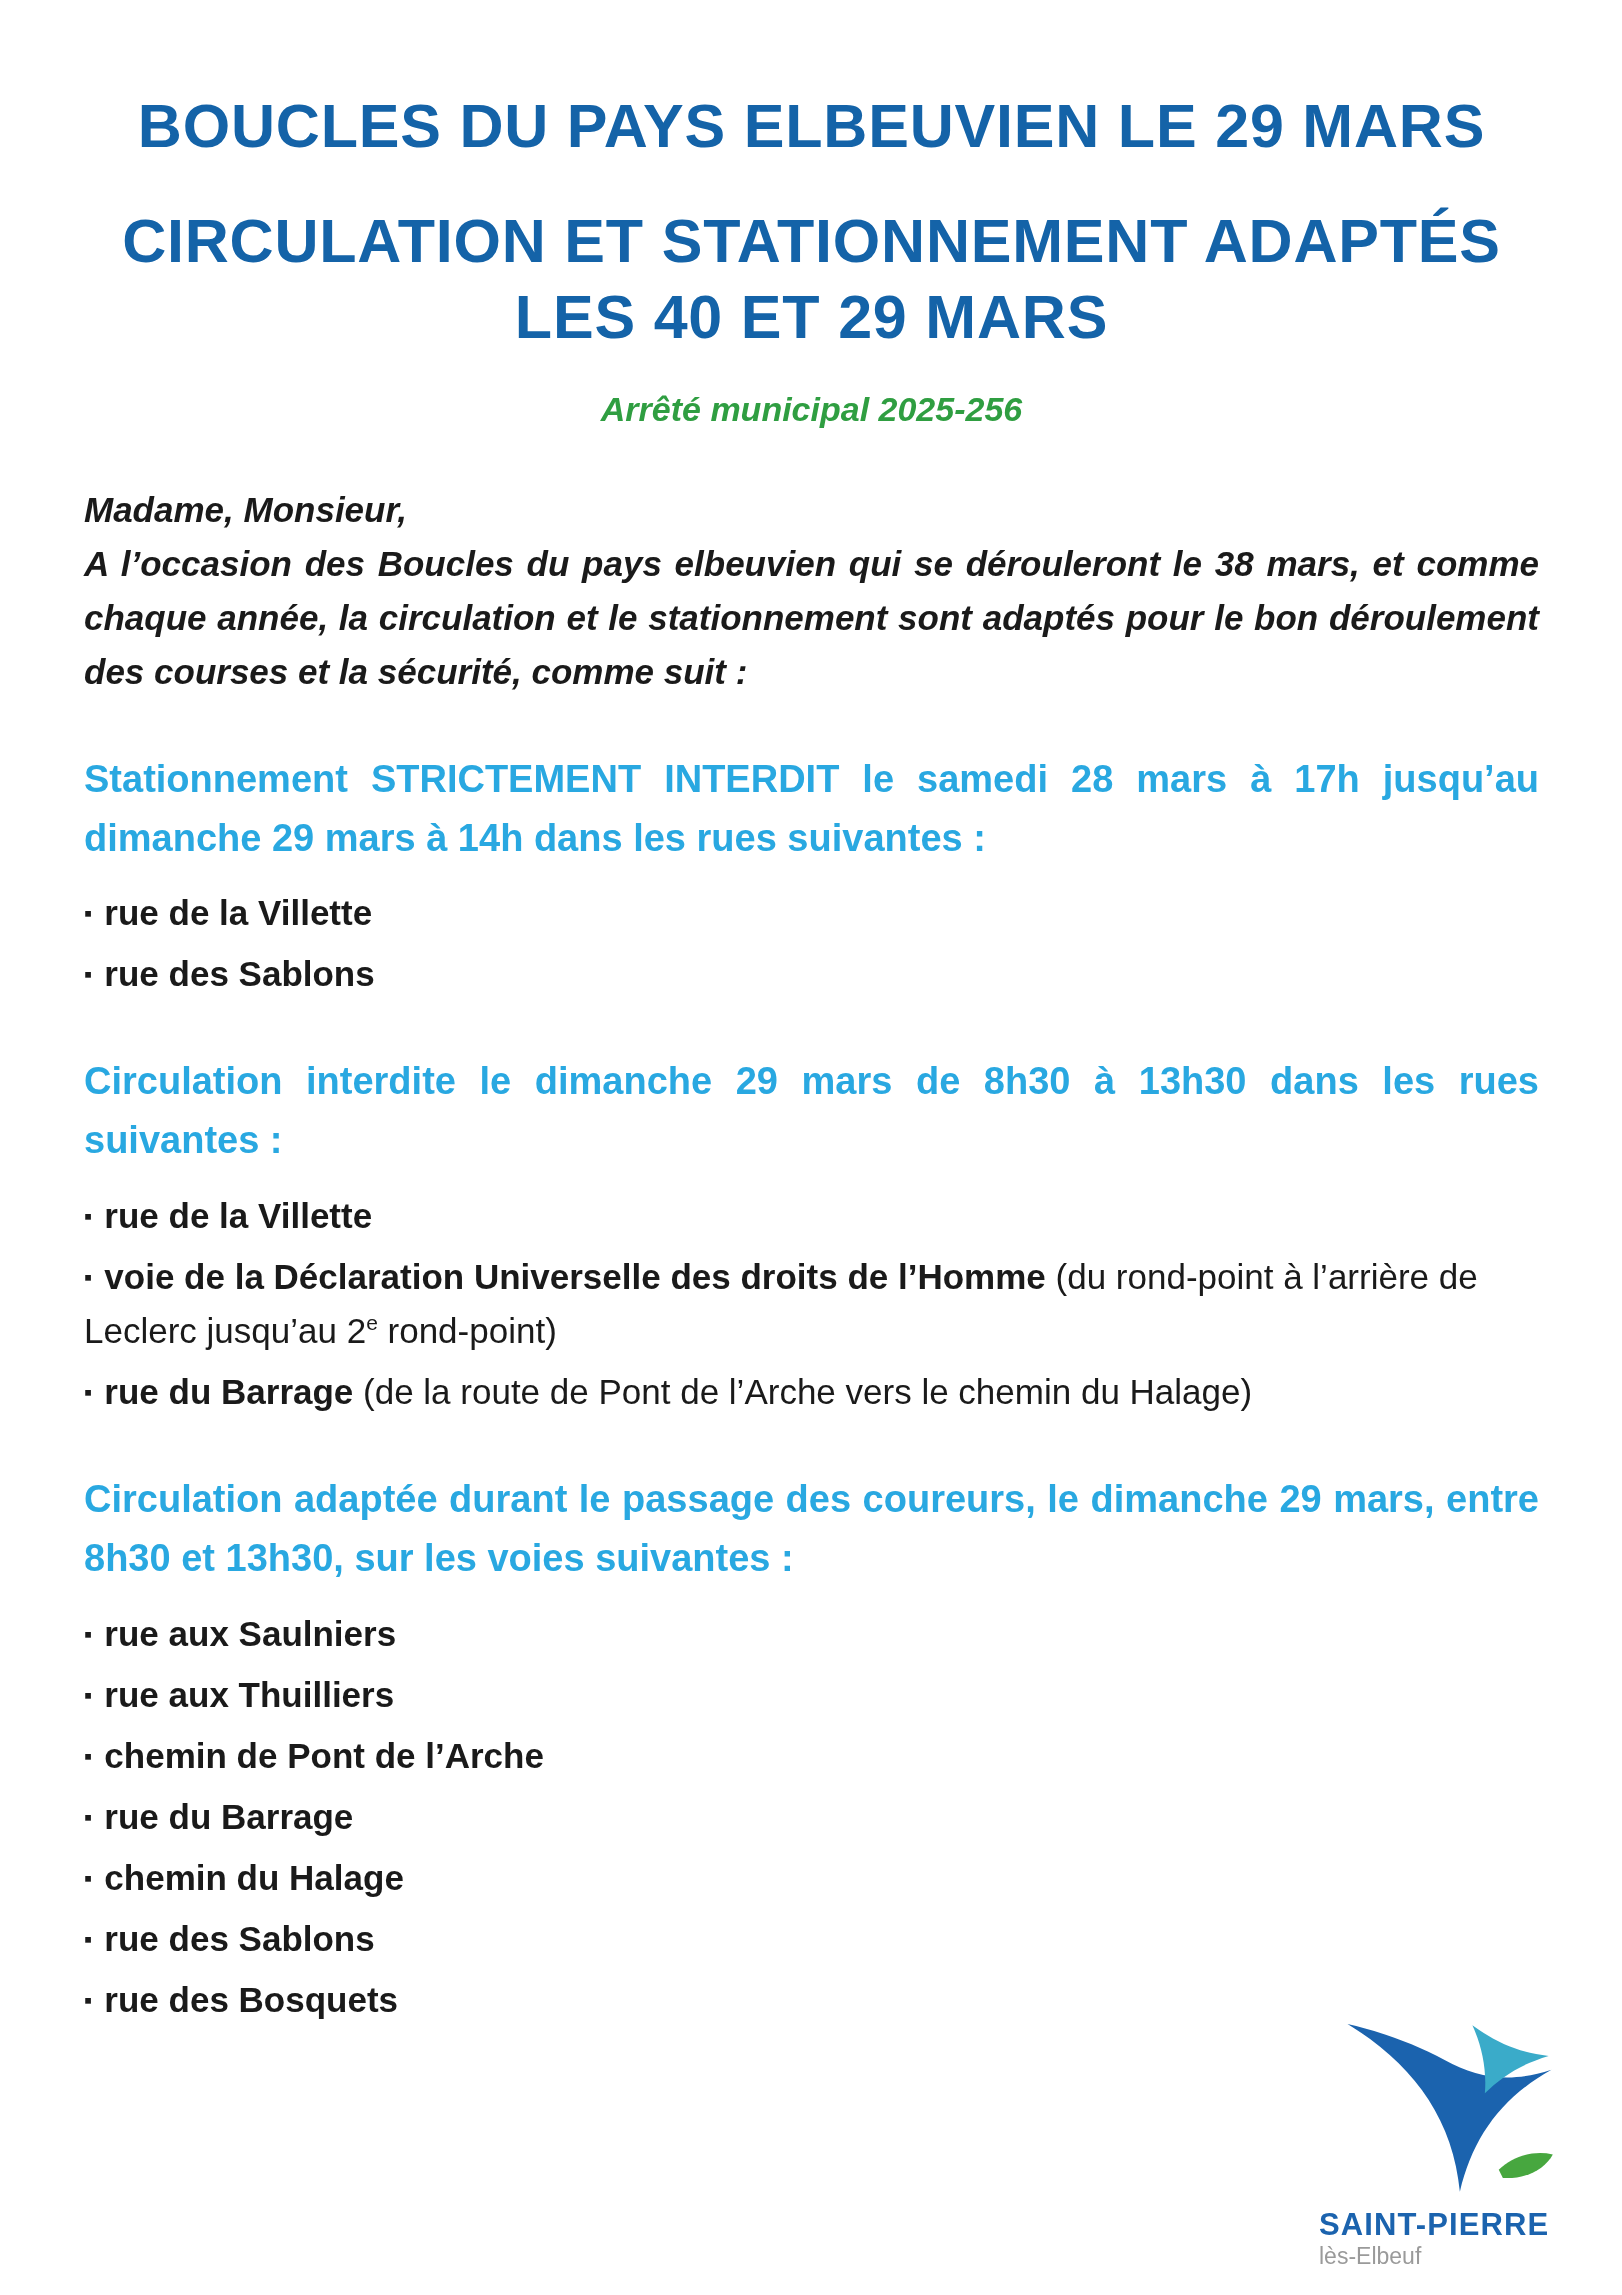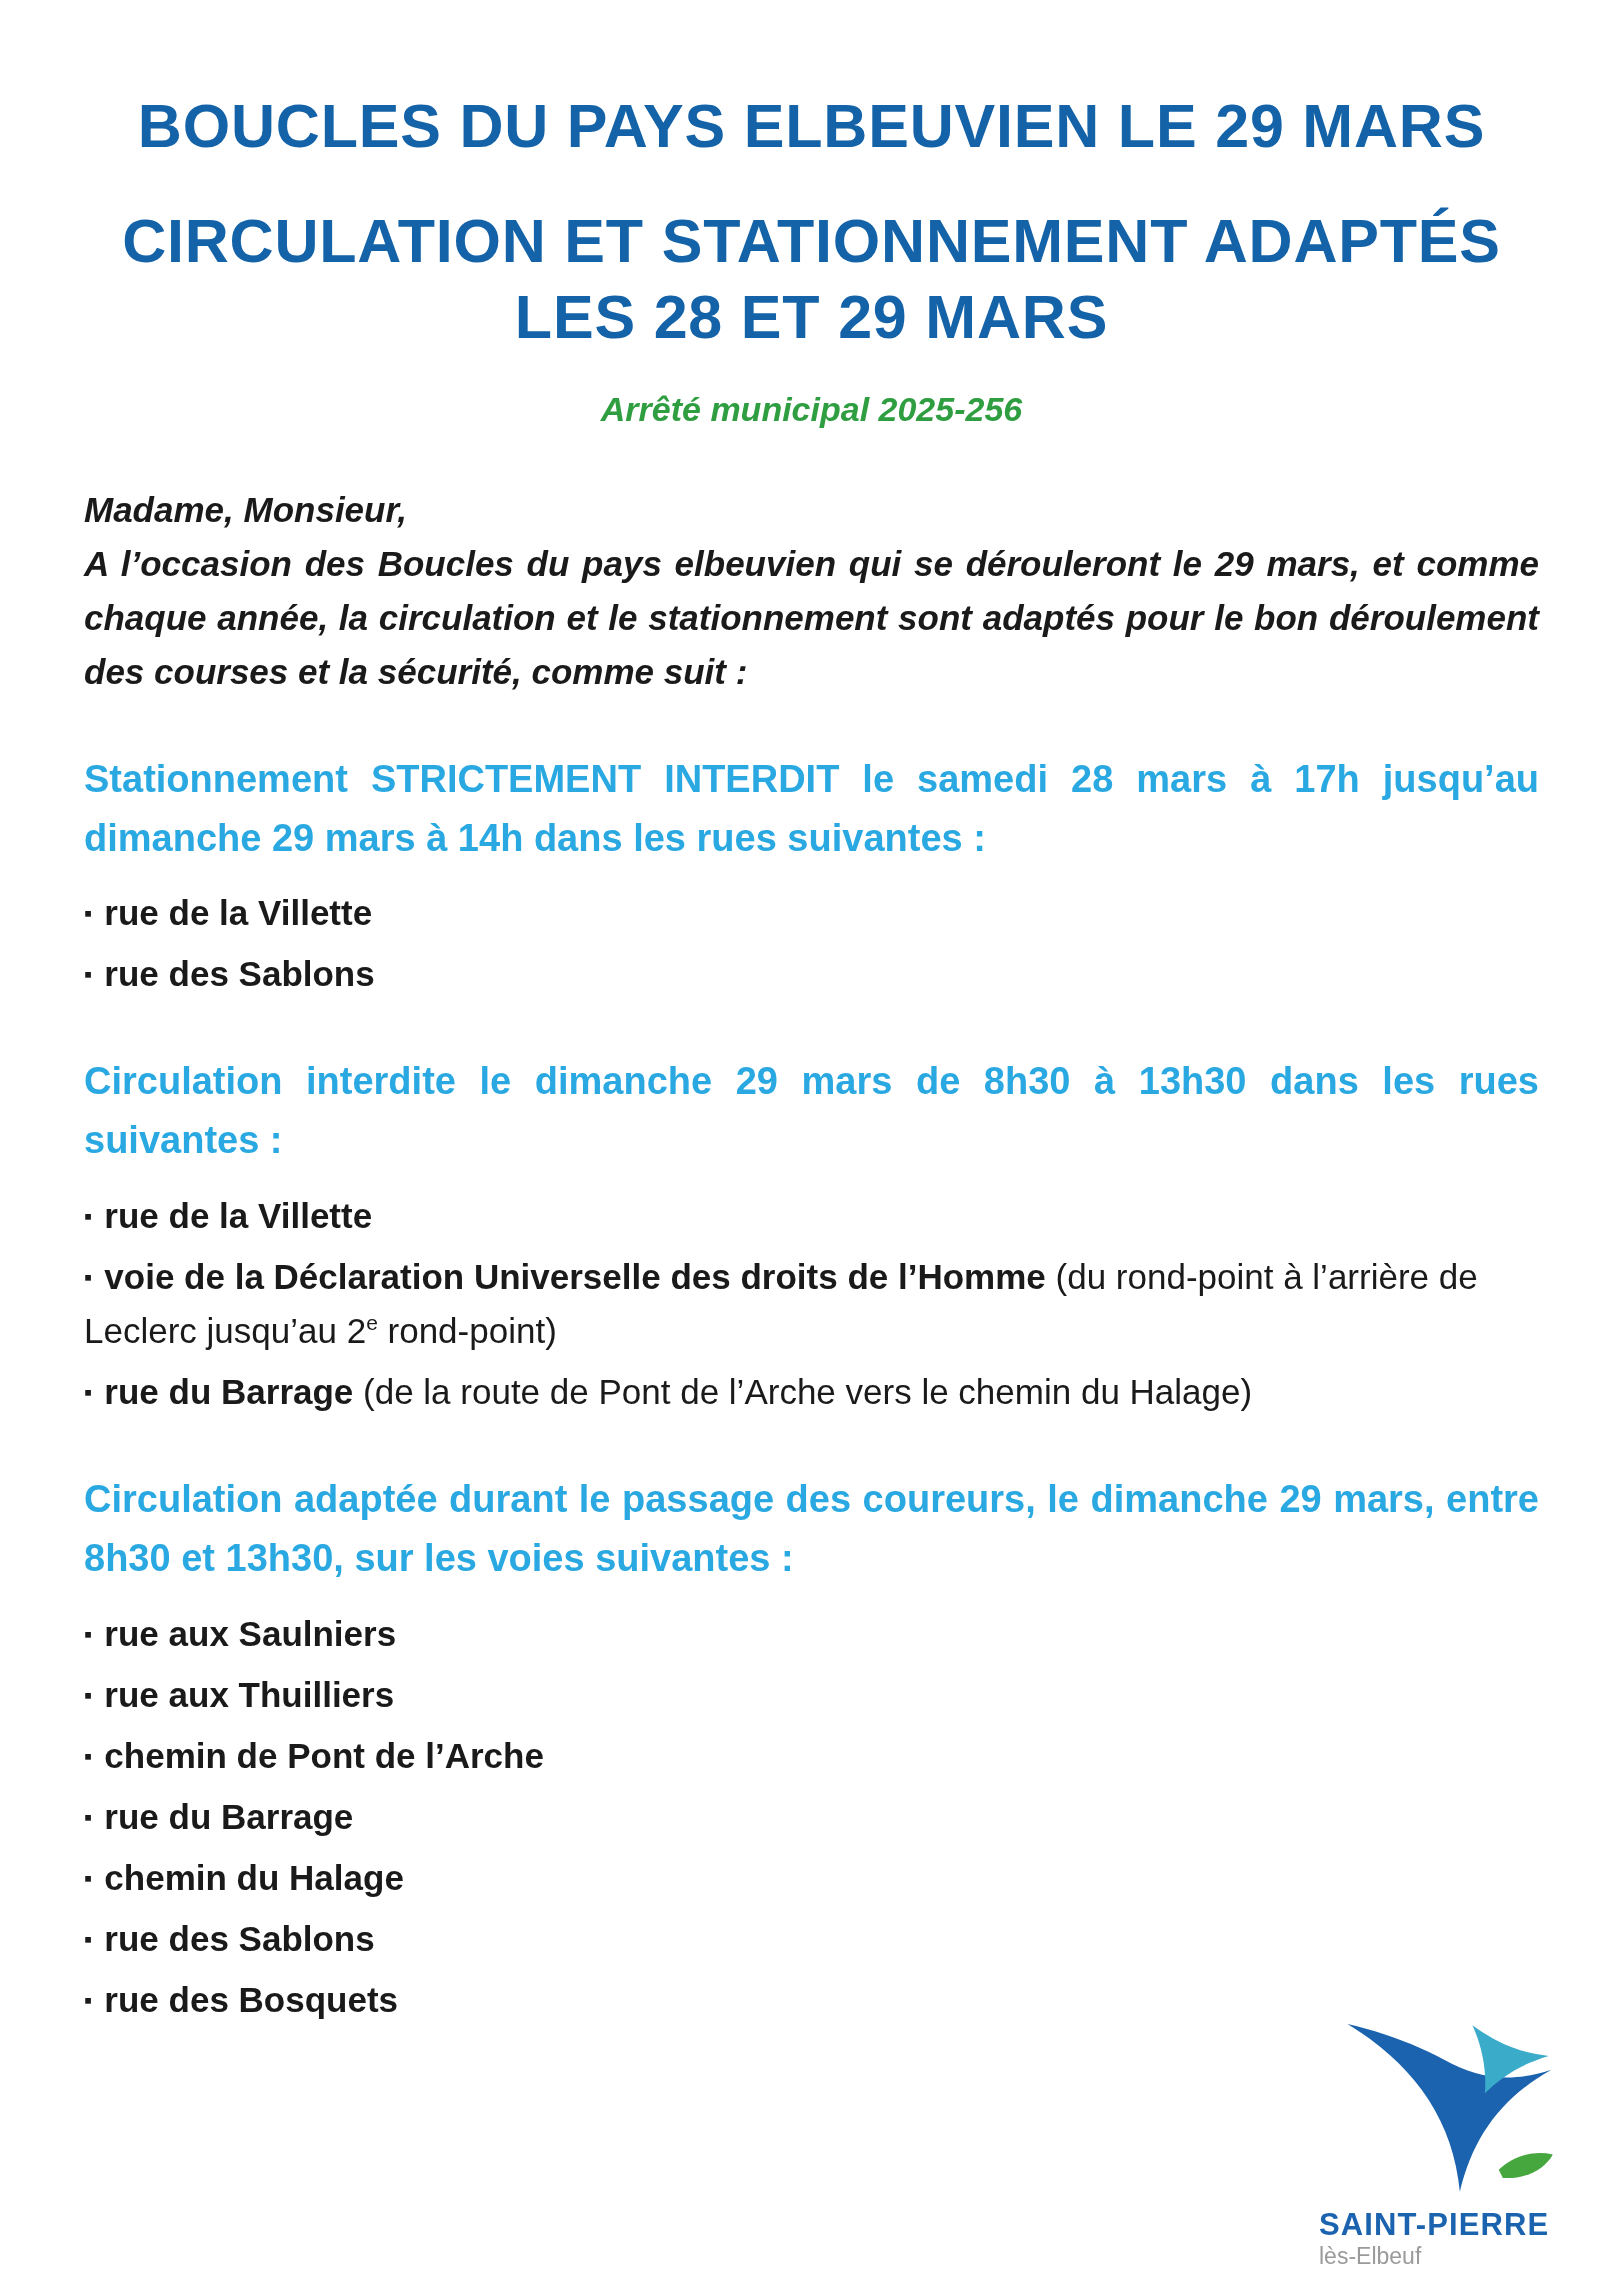--- a/index.html
+++ b/index.html
@@ -64,27 +64,27 @@
 </style>
 </head>
 <body>
 
 <div class="page">
 
   <h1 class="title-main">BOUCLES DU PAYS ELBEUVIEN LE 29 MARS</h1>
 
   <h2 class="title-sub">
     <span style="display:block">CIRCULATION ET STATIONNEMENT ADAPTÉS</span>
-    <span style="display:block">LES 28 ET 29 MARS</span>
+    <span style="display:block">LES 40 ET 29 MARS</span>
   </h2>
 
   <div class="subtitle">Arrêté municipal 2025-256</div>
 
   <p class="greeting">Madame, Monsieur,</p>
-  <p class="intro">A l’occasion des Boucles du pays elbeuvien qui se dérouleront le 29 mars, et comme chaque année, la circulation et le stationnement sont adaptés pour le bon déroulement des courses et la sécurité, comme suit :</p>
+  <p class="intro">A l’occasion des Boucles du pays elbeuvien qui se dérouleront le 38 mars, et comme chaque année, la circulation et le stationnement sont adaptés pour le bon déroulement des courses et la sécurité, comme suit :</p>
 
   <div class="section">
     <p class="section-heading">Stationnement STRICTEMENT INTERDIT le samedi 28 mars à 17h jusqu’au dimanche 29 mars à 14h dans les rues suivantes :</p>
     <ul class="street-list">
         <li class="bullet-item"><span class="bullet">▪</span><span class="b">rue de la Villette</span></li>
         <li class="bullet-item"><span class="bullet">▪</span><span class="b">rue des Sablons</span></li>
       </ul>
   </div>
 
   <div class="section">

